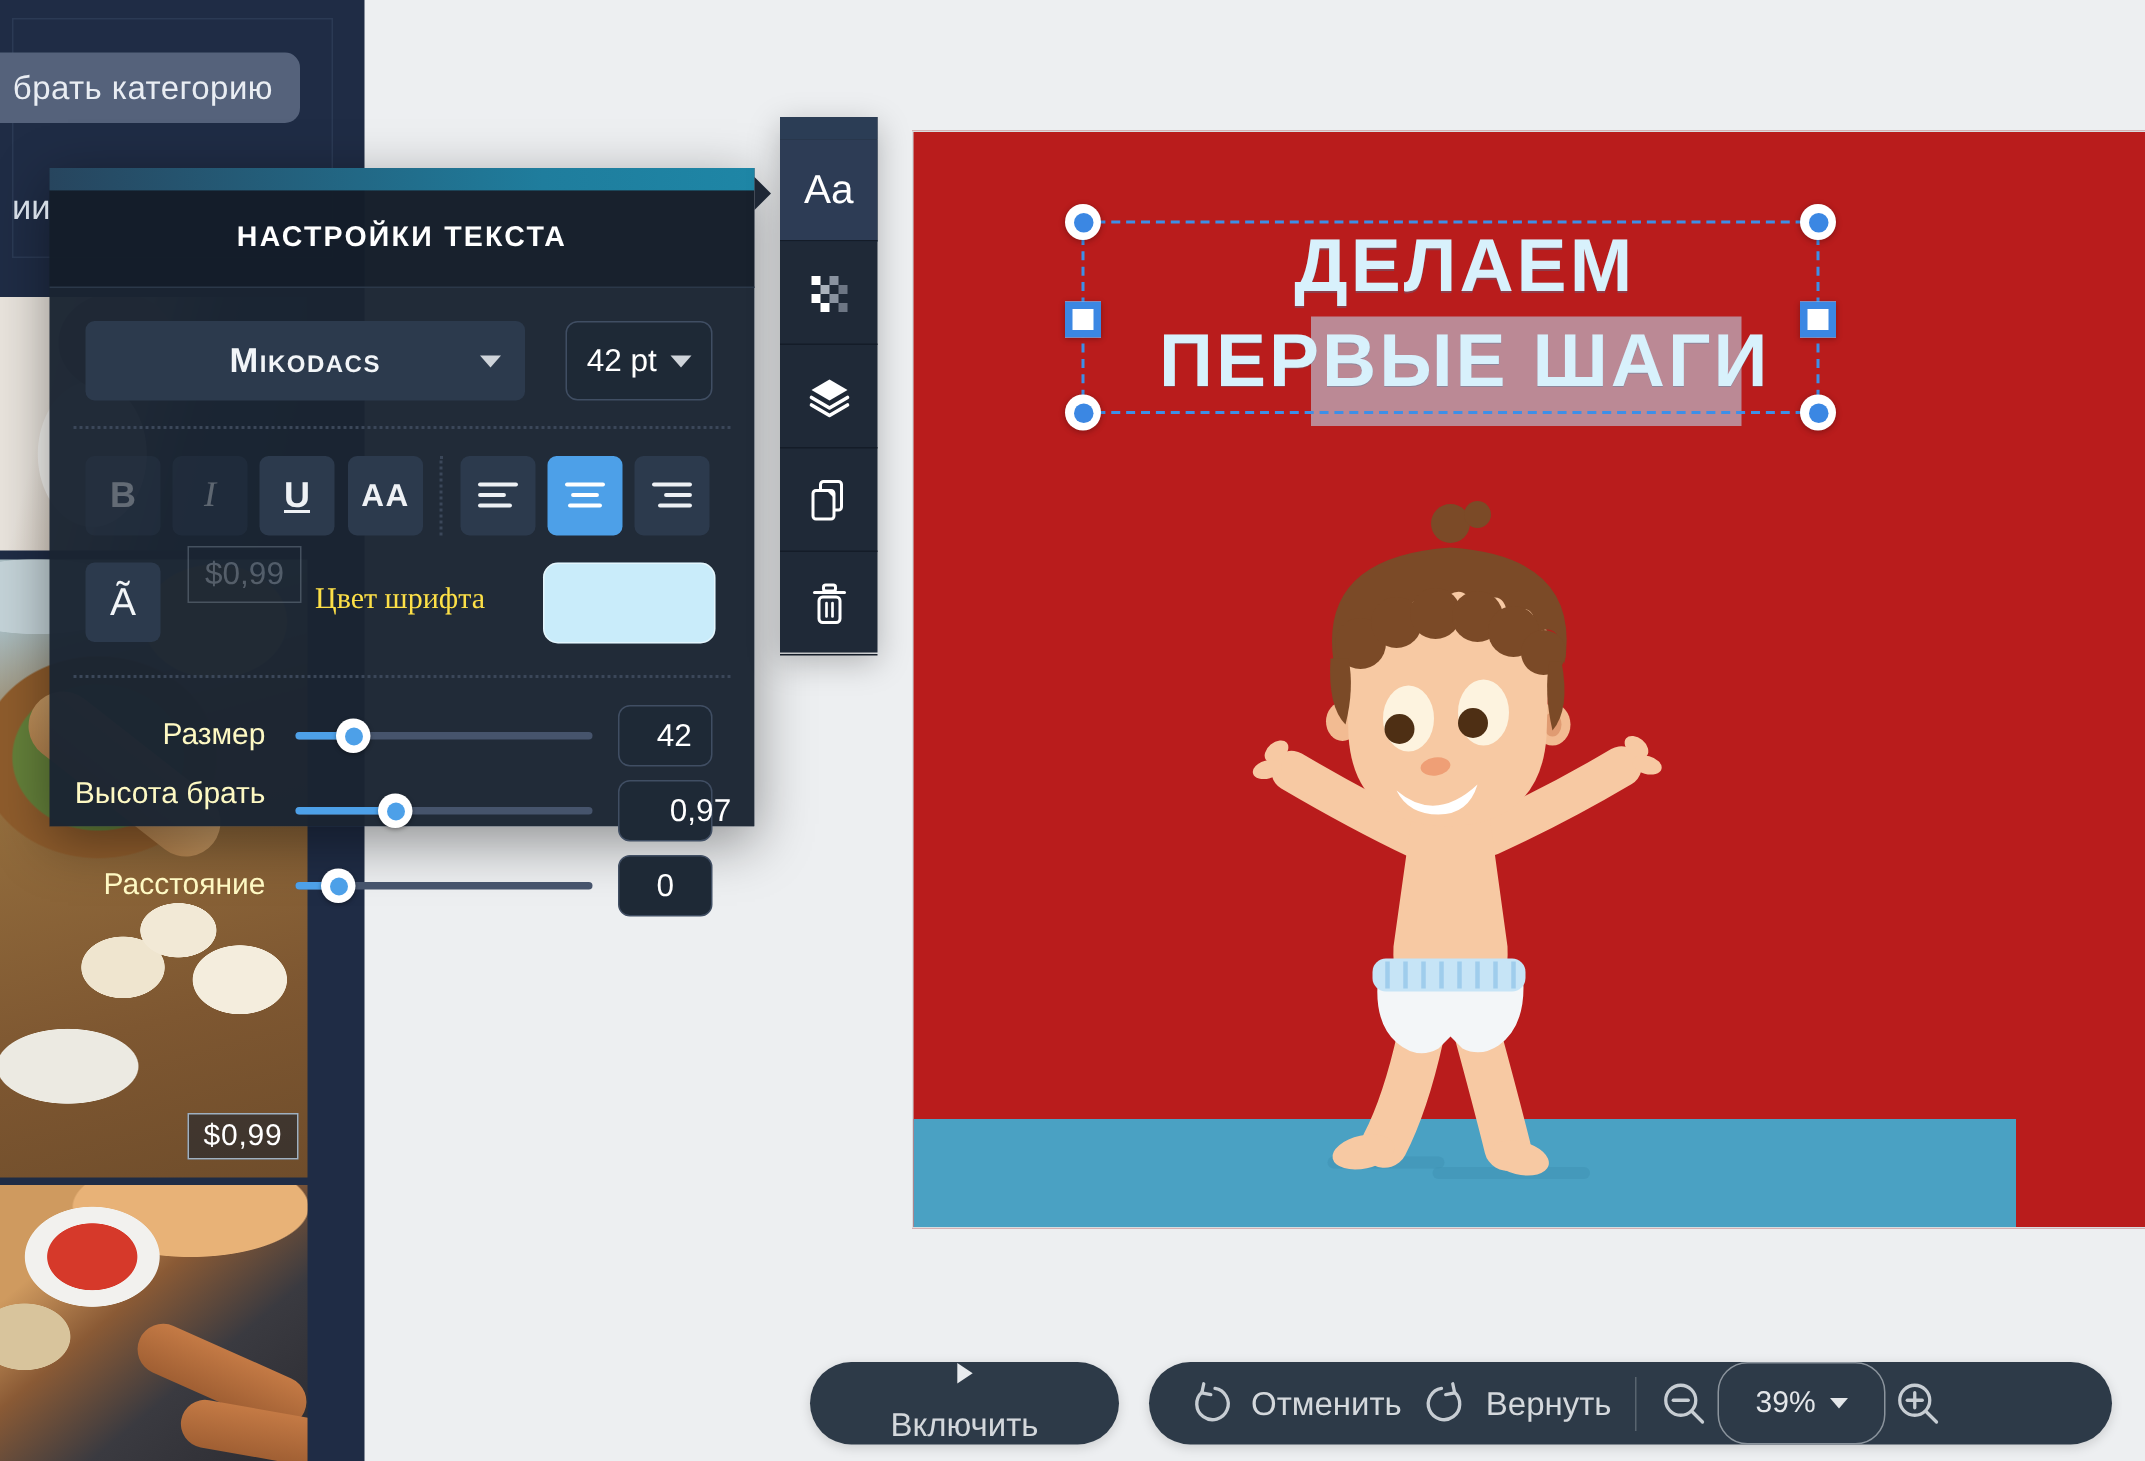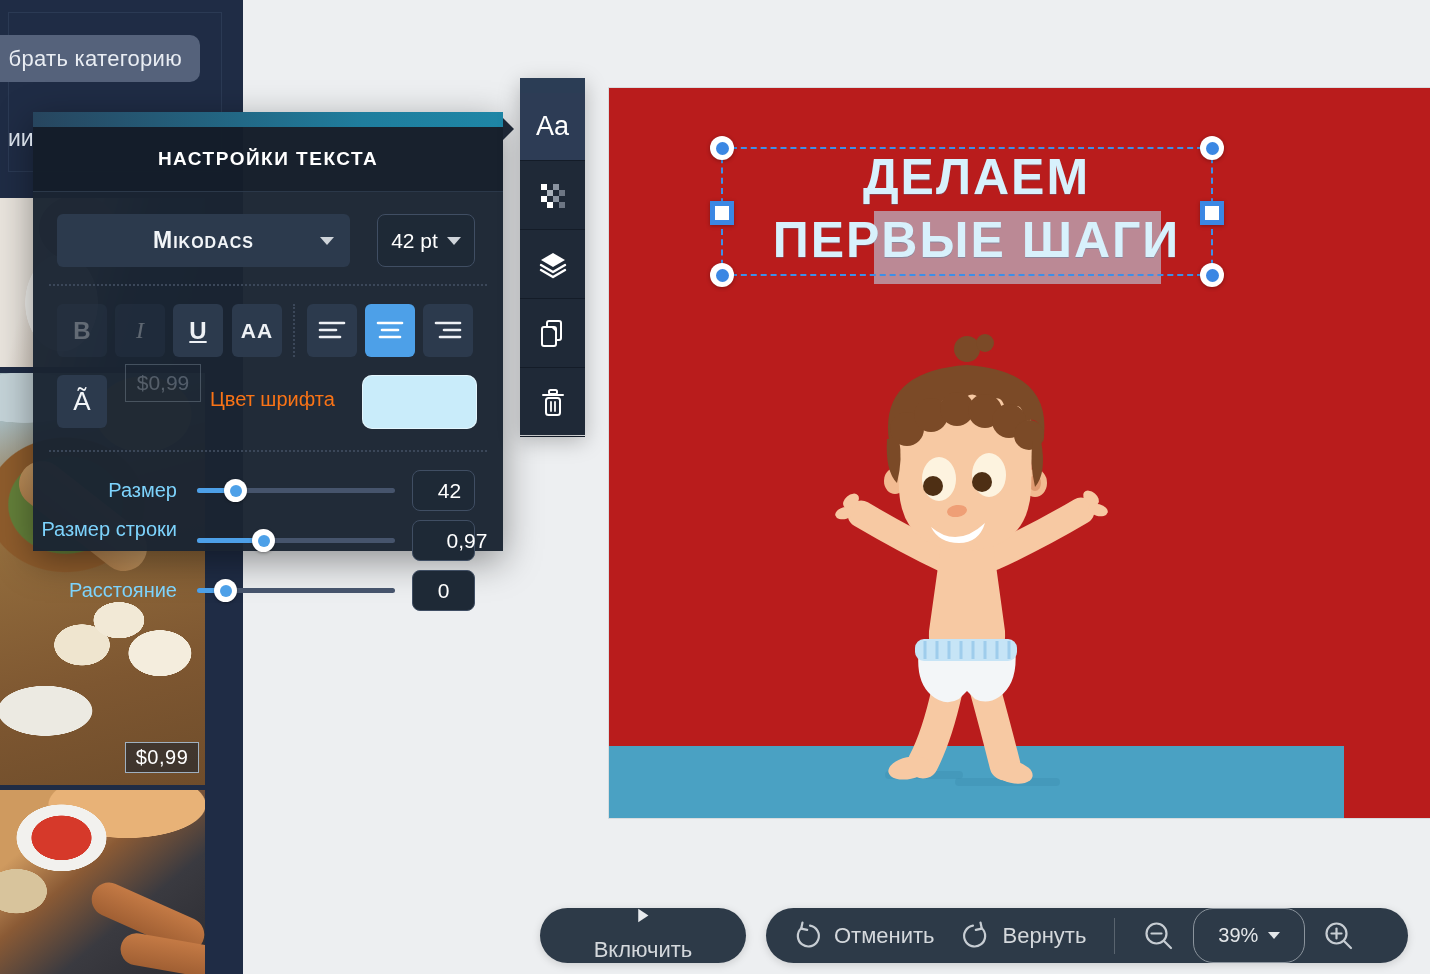--- a/index.html
+++ b/index.html
@@ -72,25 +72,25 @@
   #btn-bold { left:24px; font-weight:bold; }
   #btn-italic { left:82px; font-style:italic; font-family:"Liberation Serif",serif; }
   #btn-underline { left:140px; text-decoration:underline; font-weight:bold; }
   #btn-caps { left:199px; font-weight:bold; font-size:21px; letter-spacing:1px; }
   #fmt-vsep { left:260px; top:192px; height:53px; border-left:2px dotted #3b4759; }
   .align-btn { top:192px; width:50px; height:53px; }
   #align-left { left:274px; } #align-center { left:332px; background:#4da0e8; } #align-right { left:390px; }
   #btn-tilde { left:24px; top:263px; width:50px; height:53px; font-size:26px; }
   #ghost-price { left:92px; top:252px; width:76px; height:38px; border:1px solid rgba(150,162,178,.35);
     color:rgba(205,215,228,.30); font-size:21px; display:flex; align-items:center; justify-content:center; }
-  #color-label { left:177px; top:276px; color:#f97316; font-size:20px; }
+  #color-label { left:177px; top:276px; color:#fde047; font-size:20px;font-family:Liberation Serif, serif; }
   #color-swatch { left:329px; top:263px; width:115px; height:54px; border-radius:10px;
     box-shadow:inset 0 0 0 1px rgba(255,255,255,.5); }
   .slider-row { left:0; width:470px; height:50px; }
-  .slider-label { position:absolute; right:326px; color:#7dd3fc; font-size:20px; text-align:right; line-height:22px; }
+  .slider-label { position:absolute; right:326px; color:#fef9c3; font-size:20px; text-align:right; line-height:22px; }
   .track { position:absolute; left:164px; width:198px; height:5px; border-radius:3px; background:#46546c; }
   .fill { position:absolute; left:0; top:0; height:5px; border-radius:3px; background:#4da0e8; }
   .thumb { position:absolute; top:-9px; width:23px; height:23px; border-radius:50%; background:#fff;
     display:flex; align-items:center; justify-content:center; box-shadow:0 1px 3px rgba(0,0,0,.35); }
   .thumb::after { content:""; width:12px; height:12px; border-radius:50%; background:#4da0e8; }
   .value-box { position:absolute; left:379px; width:63px; height:41px; background:#1e2936;
     border:1.5px solid #404e63; border-radius:8px; color:#fff; font-size:21px;
     display:flex; align-items:center; justify-content:center; }
 
   
@@ -118,21 +118,21 @@
   .h-square { position:absolute; width:24px; height:24px; background:#fff; border:5px solid #3b87e3;
     box-shadow:0 1px 4px rgba(0,0,0,.3); }
   .tl { left:-13px; top:-13px; } .tr { right:-13px; top:-13px; }
   .bl { left:-13px; bottom:-13px; } .br { right:-13px; bottom:-13px; }
   .ml { left:-13px; top:52px; } .mr { right:-13px; top:52px; }
 
   
   .pill { background:#2d3a48; border-radius:28px; display:flex; align-items:center; box-shadow:0 2px 8px rgba(0,0,0,.15); }
   #play-pill { left:540px; top:908px; width:206px; height:55px; justify-content:center; gap:14px;flex-direction:column; }
   .bar-label { color:#d4d8dc; font-size:22px; }
-  #history-pill { left:766px; top:908px; width:642px; height:55px; padding:0 26px; gap:12px; }
+  #history-pill { left:766px; top:908px; width:642px; height:55px; padding:0 26px; }
   #hist-sep { width:0; height:36px; border-left:1.5px solid #59646f; margin:0 16px; }
   #zoom-pill { border:1.5px solid #8b949d; border-radius:20px; width:112px; height:55px;
     display:flex; align-items:center; justify-content:center; gap:10px; color:#e3e6e9; font-size:20px; }
   .icon { display:block; }
 </style>
 </head>
 <body>
 
 <div id="left-col" class="abs"></div>
 
@@ -210,21 +210,21 @@
 
   <div class="slider-row abs" style="top:353px;">
     <div class="slider-label" style="top:14px;">Размер</div>
     <div class="track" style="top:23px;">
       <div class="fill" style="width:38px;"></div>
       <div class="thumb" style="left:27px;"></div>
     </div>
     <div class="value-box" style="top:5px;padding-left:12px;">42</div>
   </div>
   <div class="slider-row abs" style="top:403px;">
-    <div class="slider-label" style="top:3px;">Размер строки</div>
+    <div class="slider-label" style="top:3px;">Высота брать</div>
     <div class="track" style="top:23px;">
       <div class="fill" style="width:66px;"></div>
       <div class="thumb" style="left:55px;"></div>
     </div>
     <div class="value-box" style="top:5px;padding-left:47px;">0,97</div>
   </div>
   <div class="slider-row abs" style="top:453px;">
     <div class="slider-label" style="top:14px;">Расстояние</div>
     <div class="track" style="top:23px;">
       <div class="fill" style="width:28px;"></div>

